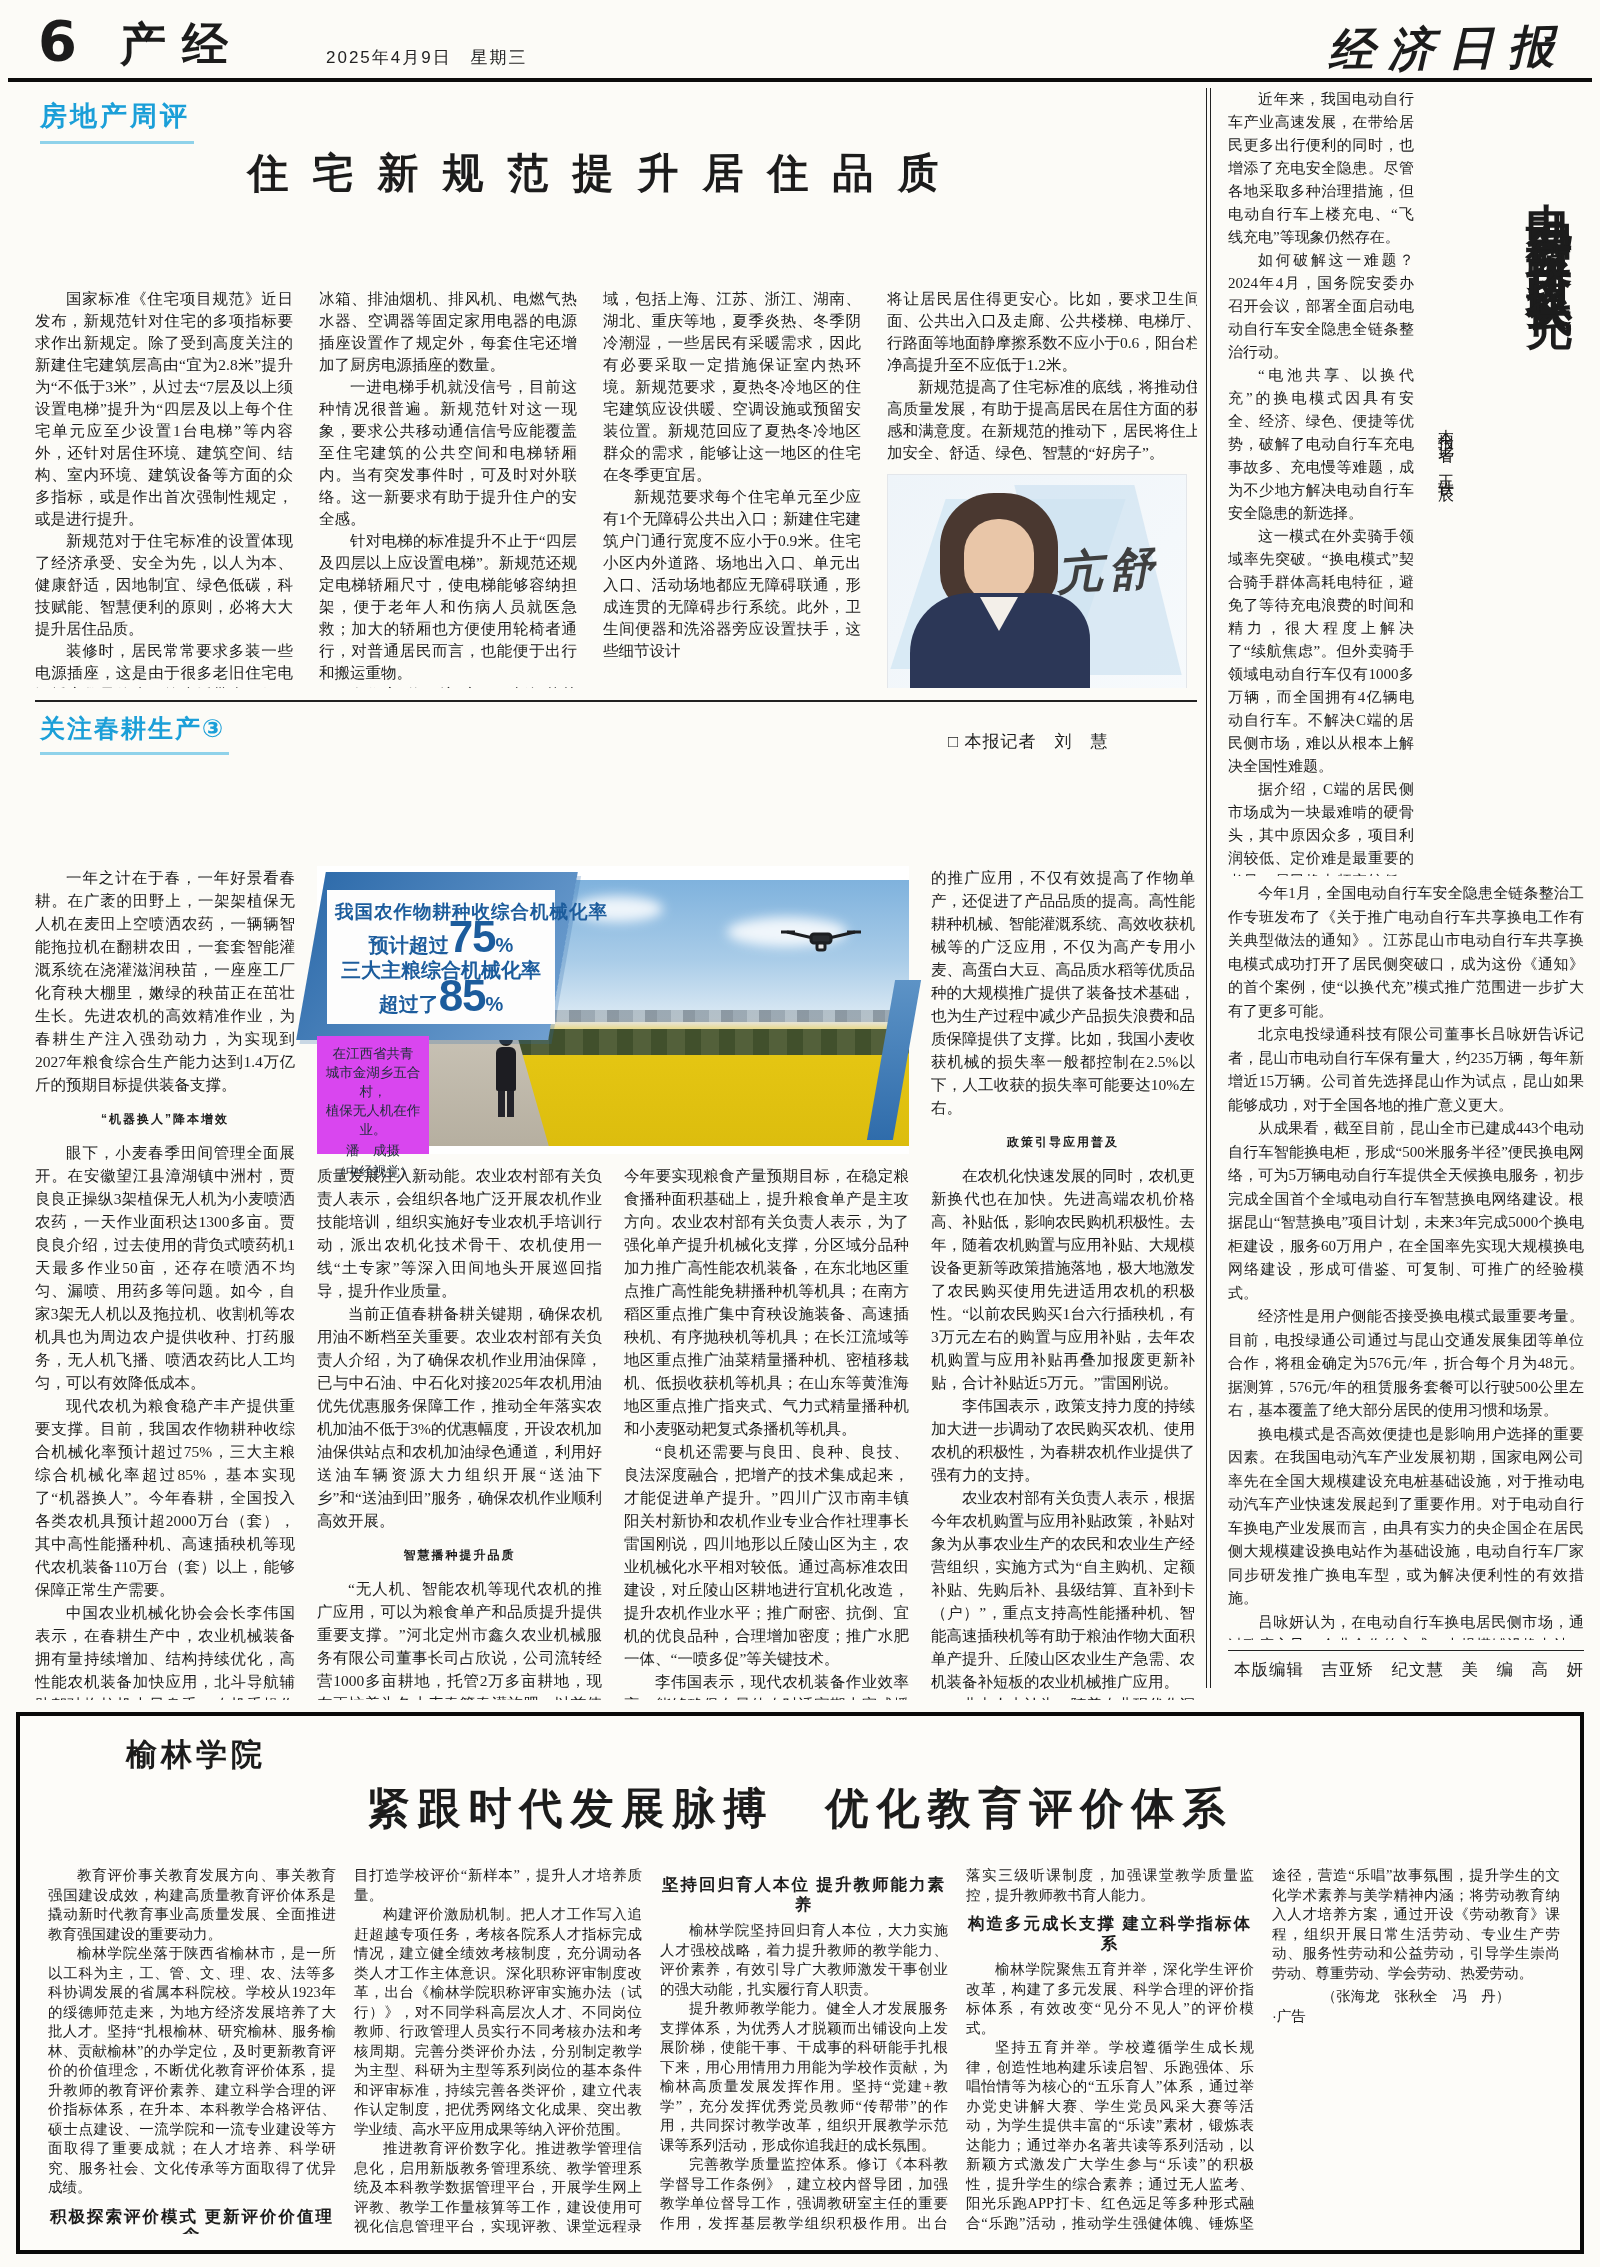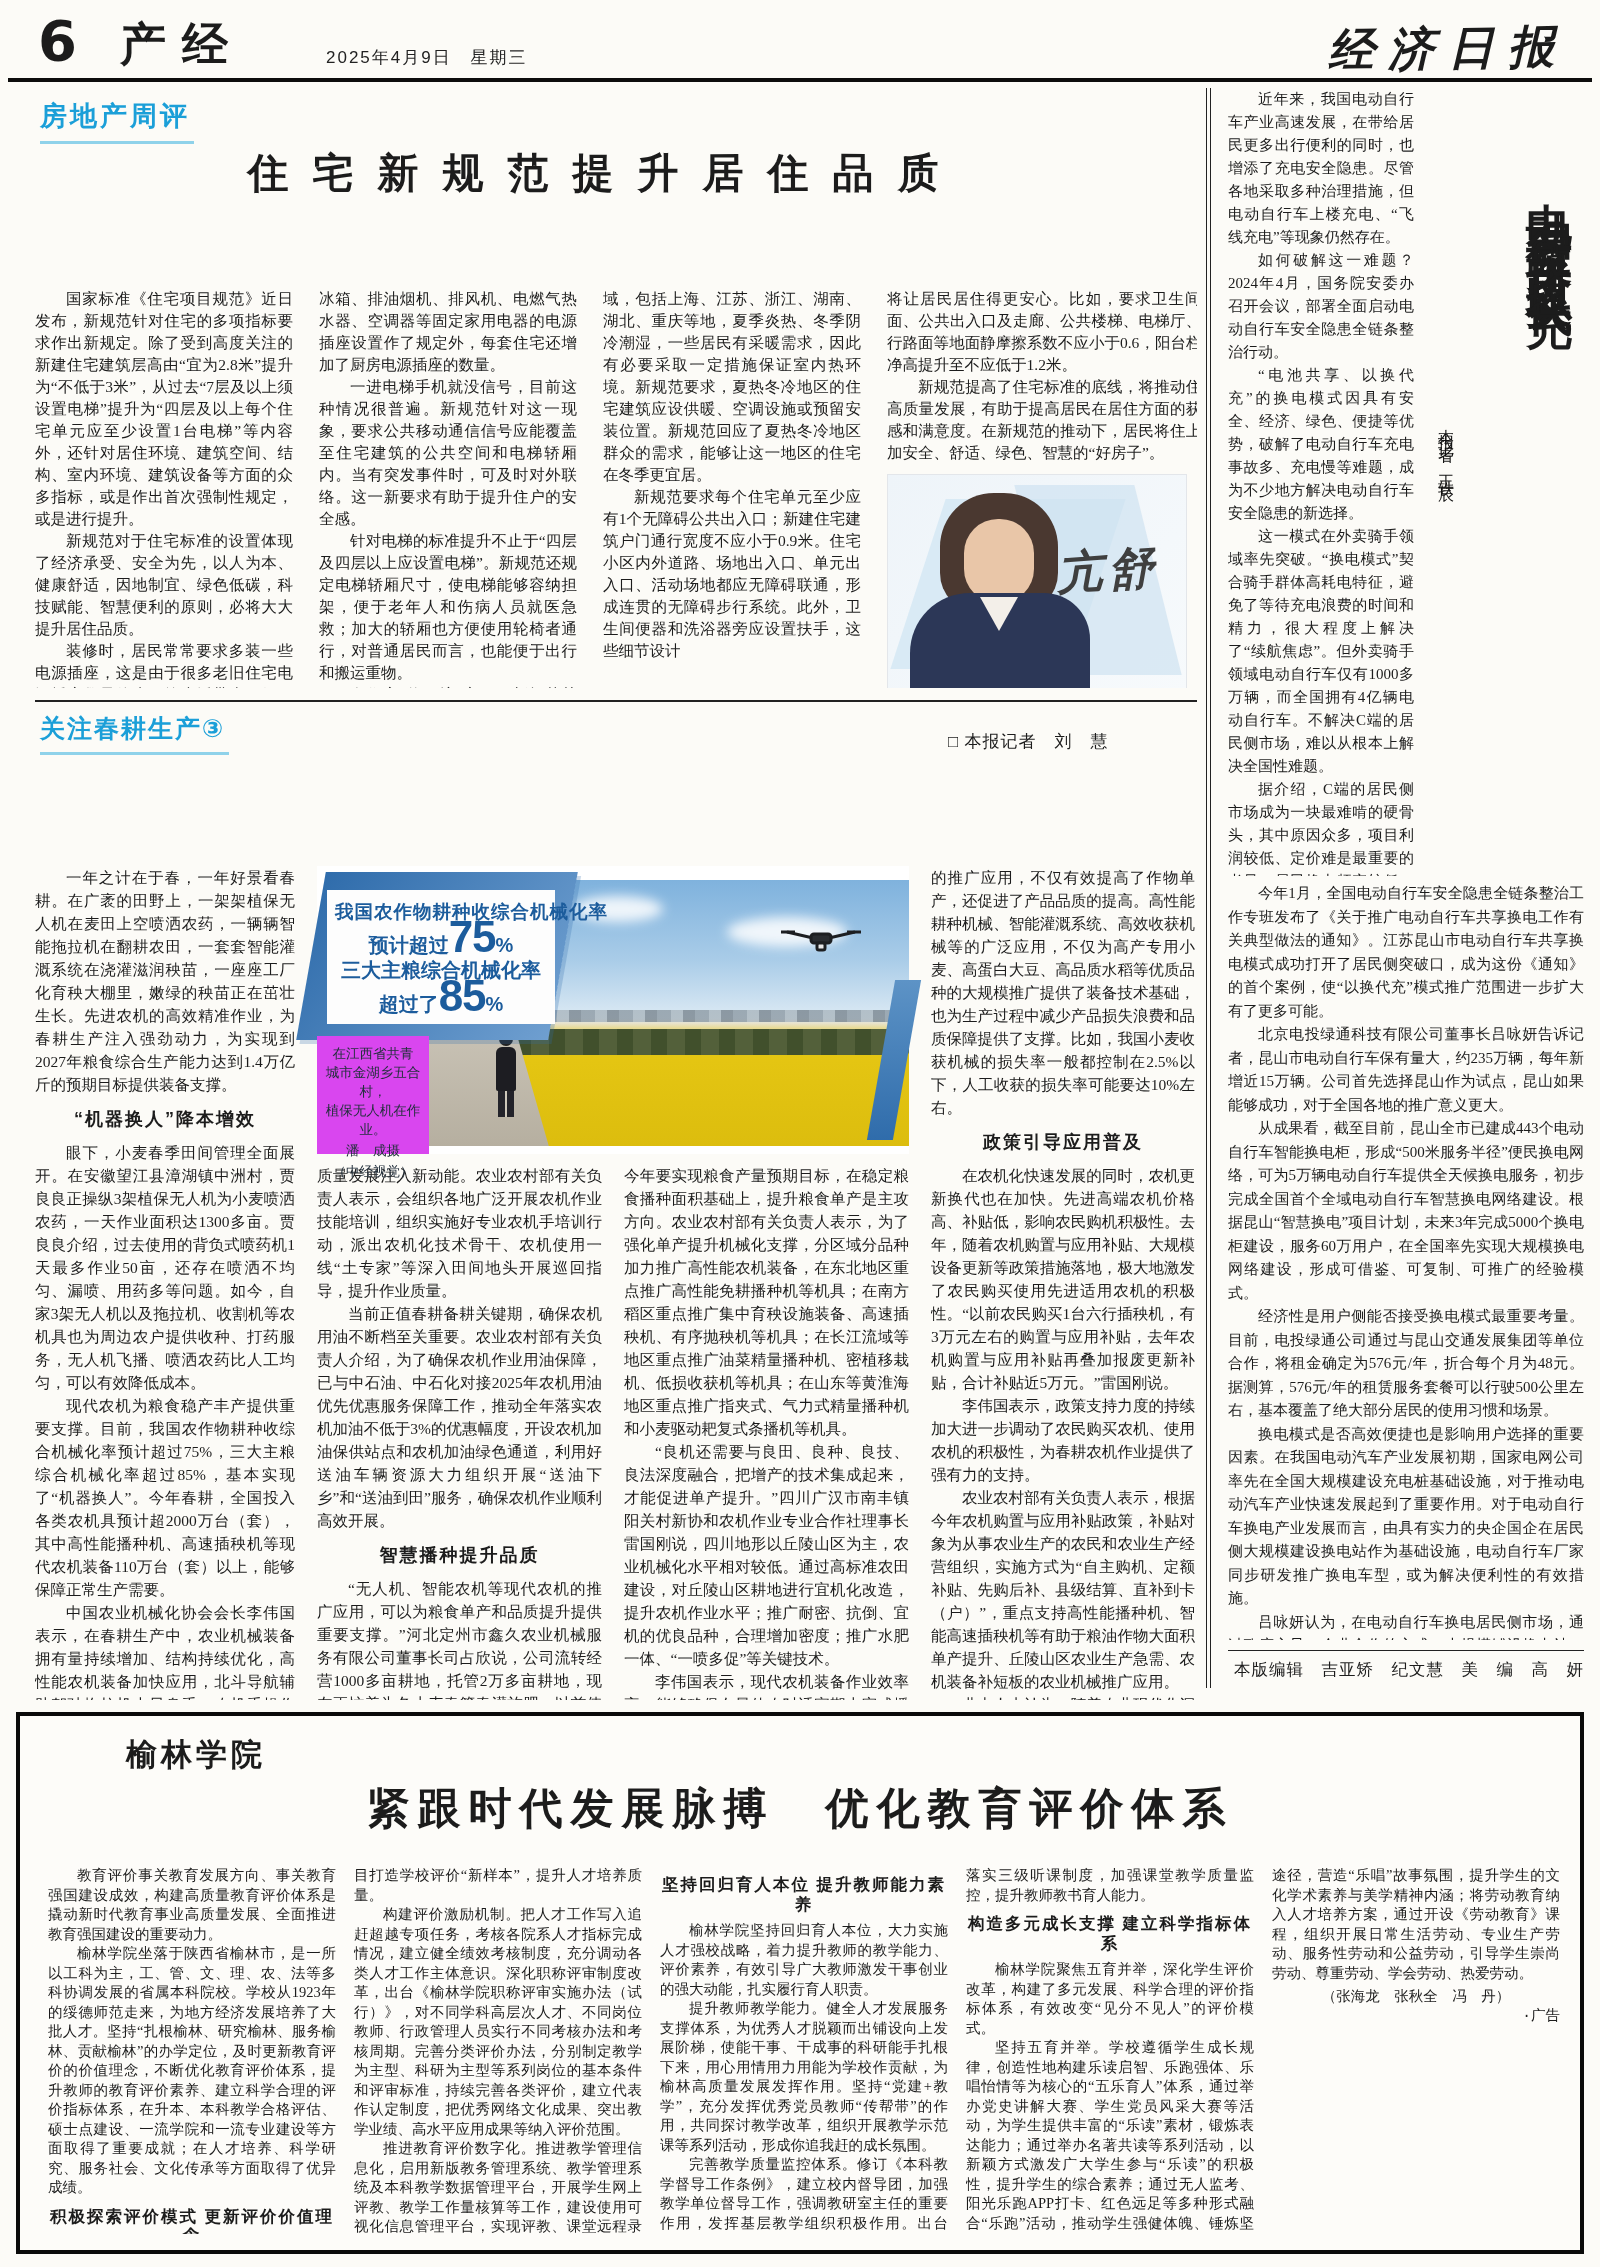--- a/index.html
+++ b/index.html
@@ -12,21 +12,21 @@
   
   .masthead { position:absolute; left:34px; top:12px; width:1540px; height:62px; }
   .pagenum { position:absolute; left:4px; top:-4px; font-family:"DejaVu Sans","Liberation Sans",sans-serif; font-weight:900; font-size:56px; }
   .section-name { position:absolute; left:86px; top:2px; font-size:46px; font-weight:900; letter-spacing:16px; font-family:"Liberation Serif",serif; }
   .issue-date { position:absolute; left:292px; top:34px; font-size:17px; letter-spacing:2px; font-family:"Liberation Sans",sans-serif; color:#222; }
   .paper-logo { position:absolute; right:6px; top:6px; font-size:46px; font-weight:900; font-style:italic; letter-spacing:14px; font-family:"DejaVu Serif","Liberation Serif",serif; transform:rotate(-1deg); }
   .head-rule { position:absolute; left:8px; top:78px; width:1584px; border-top:4px solid #0d0d0d; }
   
   .para { text-indent:2em; text-align:justify; }
   .para.cont { text-indent:0; }
-  .subhead { font-family:"Liberation Sans","DejaVu Sans",sans-serif; font-size:18px; font-weight:700; text-align:center; margin:12px 0 10px; letter-spacing:2px; }
+  .subhead { font-family:"Liberation Sans","DejaVu Sans",sans-serif; font-size:12px; font-weight:700; text-align:center; margin:12px 0 10px; letter-spacing:2px; }
   .tag { font-family:"Liberation Sans","DejaVu Sans",sans-serif; font-weight:700; color:#1b9fd8; display:inline-block; border-bottom:3px solid #8fd2ea; padding:0 4px 7px 0; }
   
   .tag1 { position:absolute; left:40px; top:98px; font-size:27px; letter-spacing:3px; }
   .headline1 { position:absolute; left:60px; top:146px; width:1090px; text-align:center;
     font-family:"Liberation Sans","DejaVu Sans",sans-serif; font-weight:900; font-size:41px; letter-spacing:24px; white-space:nowrap; }
   .cols-top { position:absolute; left:35px; top:288px; width:1162px; height:400px; display:flex; gap:26px; overflow:hidden;
     font-size:15.5px; line-height:22px; }
   .cols-top .col { width:258px; flex:0 0 auto; overflow:hidden; }
   .cols-top .col.last { width:330px; }
   .portrait { position:relative; width:300px; height:226px; margin-top:10px; background:linear-gradient(135deg,#eef4f9,#f7fafc); overflow:hidden; border:1px solid #e3e6ea; }
@@ -86,21 +86,21 @@
   
   .promo { position:absolute; left:16px; top:1712px; width:1568px; height:542px; border:4px solid #0a0a0a; background:#fdfcf9; }
   .promo-org { position:absolute; left:106px; top:18px; font-family:"Liberation Sans",sans-serif; font-weight:700; font-size:31px; letter-spacing:4px; }
   .promo-headline { position:absolute; left:0; top:64px; width:100%; text-align:center;
     font-family:"Liberation Sans","DejaVu Sans",sans-serif; font-weight:900; font-size:43px; letter-spacing:8px; }
   .promo-cols { position:absolute; left:28px; top:150px; width:1512px; height:368px; display:flex; gap:18px;
     font-size:14.5px; line-height:19.5px; }
   .promo-cols .pcol { flex:1 1 0; overflow:hidden; }
   .promo-cols .subhead { font-size:16.5px; margin:9px 0 7px; }
   .promo-sign { text-align:center; margin-top:4px; }
-  .promo-ad { text-align:right; font-family:Liberation Mono, monospace; }
+  .promo-ad { font-family:Liberation Sans, sans-serif; }
 </style>
 </head>
 <body>
 
 <div class="page">
 
   <div class="masthead">
     <div class="pagenum">6</div>
     <div class="section-name">产经</div>
     <div class="issue-date">

